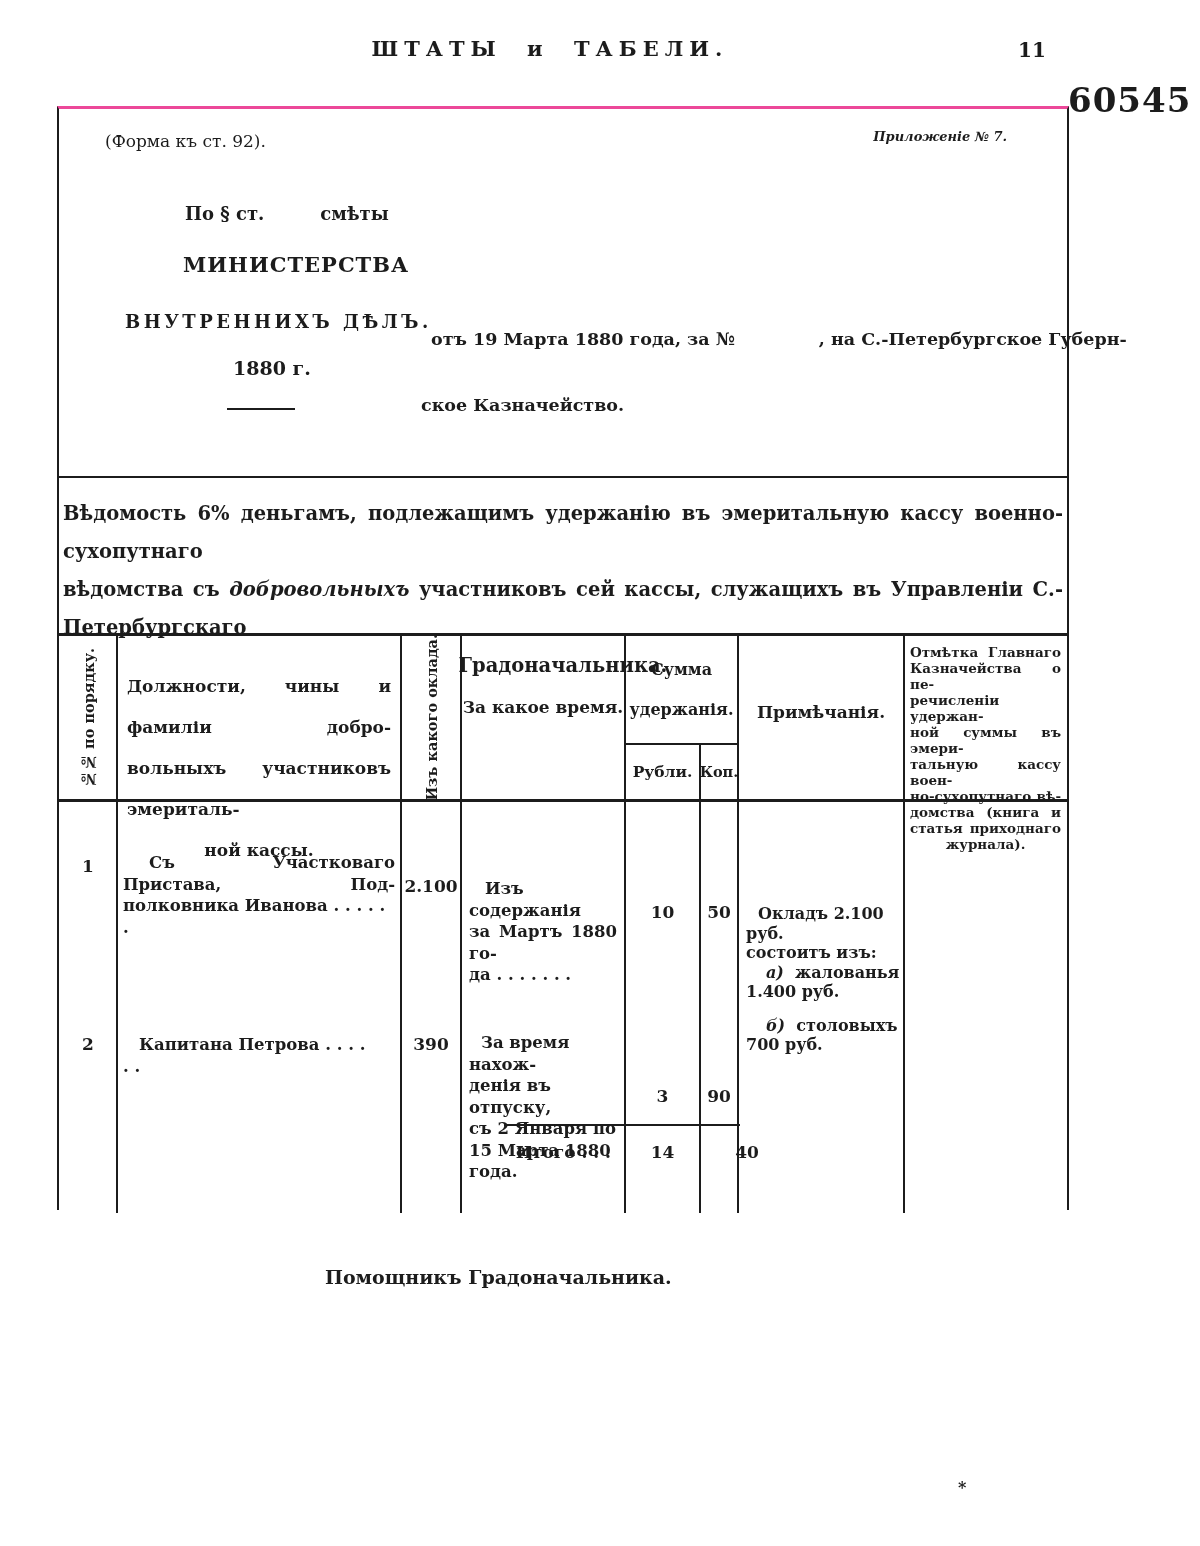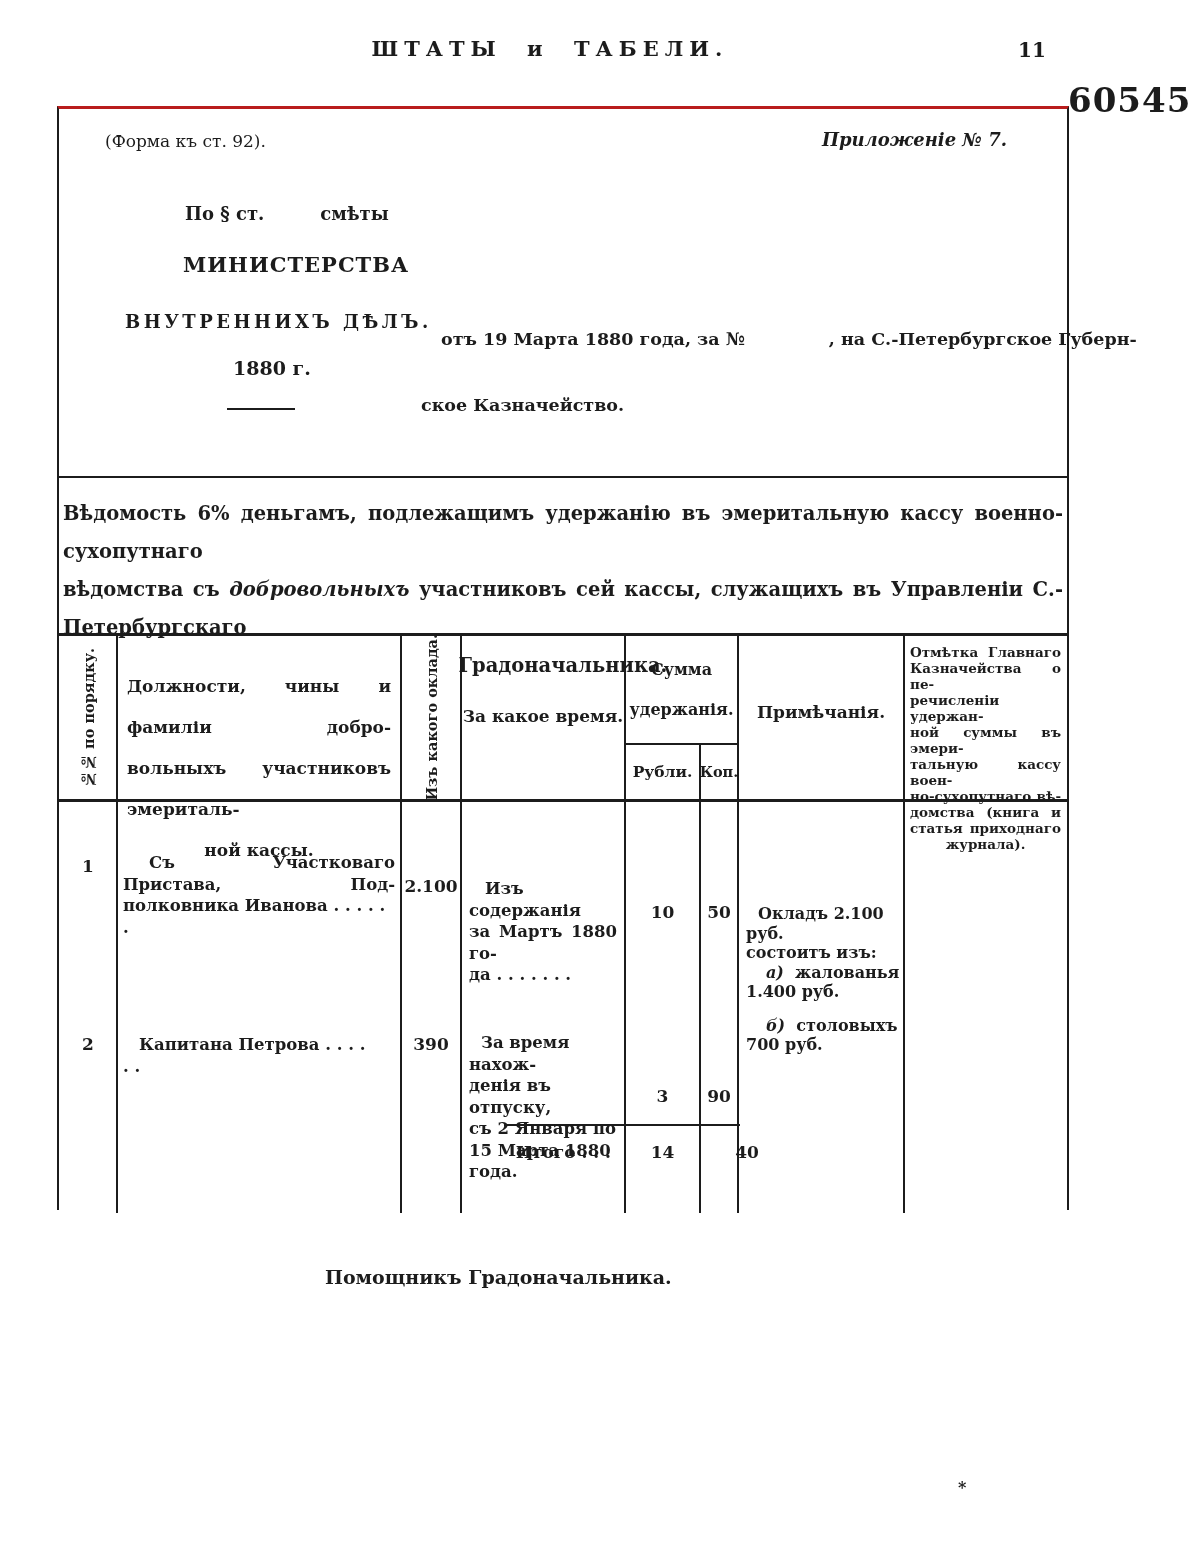--- a/index.html
+++ b/index.html
@@ -18,35 +18,35 @@
   .jl{text-align:justify;text-align-last:justify;}
 
   
   .running-header{left:300px;top:36px;width:500px;text-align:center;
     font-size:21px;font-weight:bold;letter-spacing:6px;word-spacing:12px;}
   .page-number{left:1018px;top:38px;font-size:20px;font-weight:bold;}
   .doc-number{left:1068px;top:80px;font-size:34px;font-weight:bold;letter-spacing:1px;}
 
   
   .form-box{left:57px;top:106px;width:1008px;height:1101px;
-    border-top:3px solid #b91c1c;border-left:2px solid #1c1c1c;border-right:2px solid #1c1c1c;}
+    border-top:3px solid #ec4899;border-left:2px solid #1c1c1c;border-right:2px solid #1c1c1c;}
 
   .form-ref{left:46px;top:22px;font-size:17px;}
-  .annex-label{right:60px;top:20px;font-size:18px;font-style:italic;font-weight:bold;margin-left:16px;}
+  .annex-label{right:60px;top:20px;font-size:13px;font-style:italic;font-weight:bold;margin-left:16px;}
 
   .est-line{left:126px;top:94px;font-size:18px;font-weight:bold;}
   .est-spacer{display:inline-block;width:56px;}
   .ministry-title{left:124px;top:143px;font-size:21px;font-weight:bold;letter-spacing:1px;}
   .department-title{left:66px;top:202px;font-size:18px;font-weight:bold;letter-spacing:3.5px;}
   .year-label{left:174px;top:248px;font-size:19px;font-weight:bold;}
   .year-rule{left:168px;top:299px;width:68px;height:2px;background:#1c1c1c;}
 
   .asg{font-size:17.5px;font-weight:bold;white-space:nowrap;}
   .asg1{left:368px;top:146px;}
-  .asg2{left:382px;top:220px;}
+  .asg2{left:372px;top:220px;}
   .asg3{left:362px;top:286px;}
   .num-gap{display:inline-block;width:84px;}
 
   .section-divider{left:0;top:367px;width:100%;height:2px;background:#1c1c1c;}
 
   .statement{left:4px;top:386px;width:1000px;font-size:19.5px;font-weight:bold;line-height:38px;}
 
   
   .dtable{left:0;top:524px;width:1008px;height:577px;border-top:3px solid #1c1c1c;}
   .hline-header-bottom{left:0;top:163px;width:100%;height:3px;background:#1c1c1c;}
@@ -57,21 +57,21 @@
   .v5{left:640px;top:107px;} .v6{left:678px;} .v7{left:844px;}
 
   .vcell{display:flex;align-items:center;justify-content:center;}
   .vtext{writing-mode:vertical-rl;transform:rotate(180deg);white-space:nowrap;
     font-size:14.5px;font-weight:bold;}
 
   .hc-num{left:0;top:0;width:58px;height:163px;}
   .hc-names{left:58px;top:30px;width:284px;padding:0 10px;box-sizing:border-box;
     font-size:17px;font-weight:bold;line-height:41px;}
   .hc-salary{left:342px;top:0;width:60px;height:163px;}
-  .hc-period{left:402px;top:70px;width:164px;font-size:17px;font-weight:bold;text-align:center;}
+  .hc-period{left:402px;top:61px;width:164px;font-size:17px;font-weight:bold;text-align:center;}
   .hc-sum{left:566px;top:14px;width:113px;font-size:16px;font-weight:bold;
     text-align:center;line-height:40px;}
   .hc-rub{left:566px;top:107px;width:75px;height:56px;font-size:15.5px;font-weight:bold;}
   .hc-kop{left:641px;top:107px;width:38px;height:56px;font-size:14.5px;font-weight:bold;}
   .hc-notes{left:679px;top:66px;width:166px;font-size:17px;font-weight:bold;text-align:center;}
   .hc-treas{left:845px;top:8px;width:163px;padding:0 6px;box-sizing:border-box;
     font-size:13.5px;font-weight:bold;line-height:16px;}
 
   .cell{font-size:16.5px;font-weight:bold;line-height:21.5px;}
   .numcell{font-size:17px;font-weight:bold;text-align:center;}

